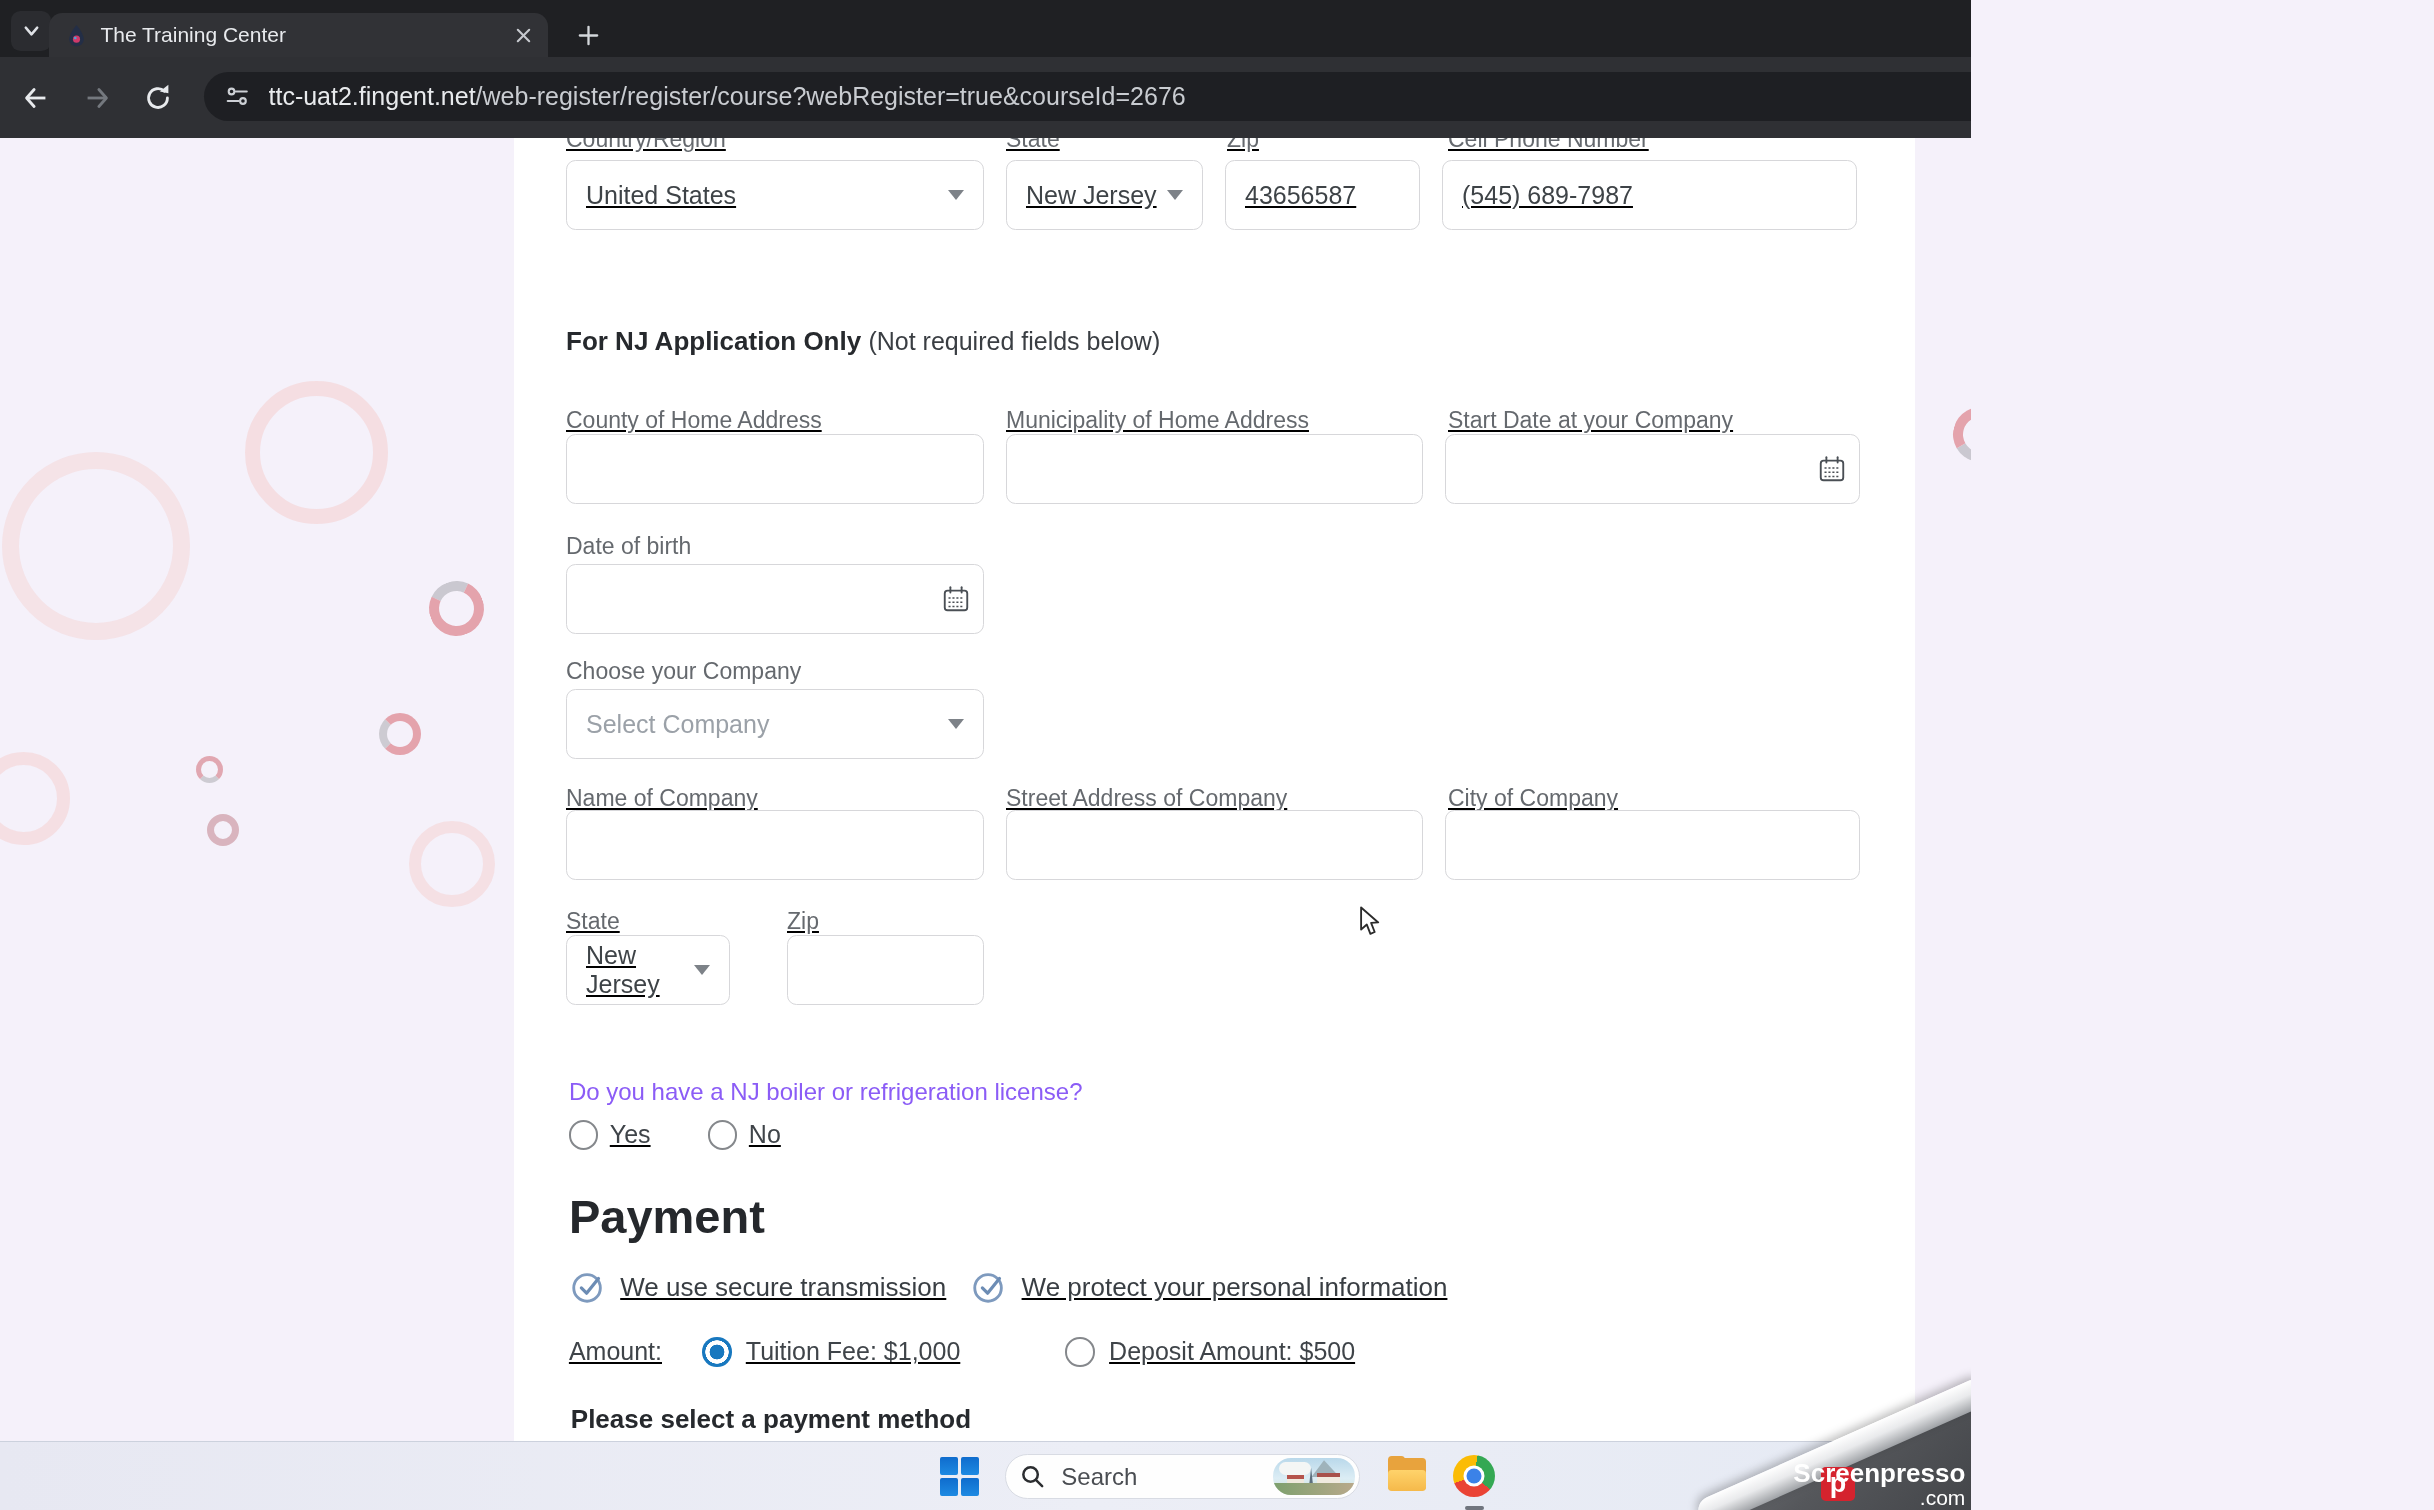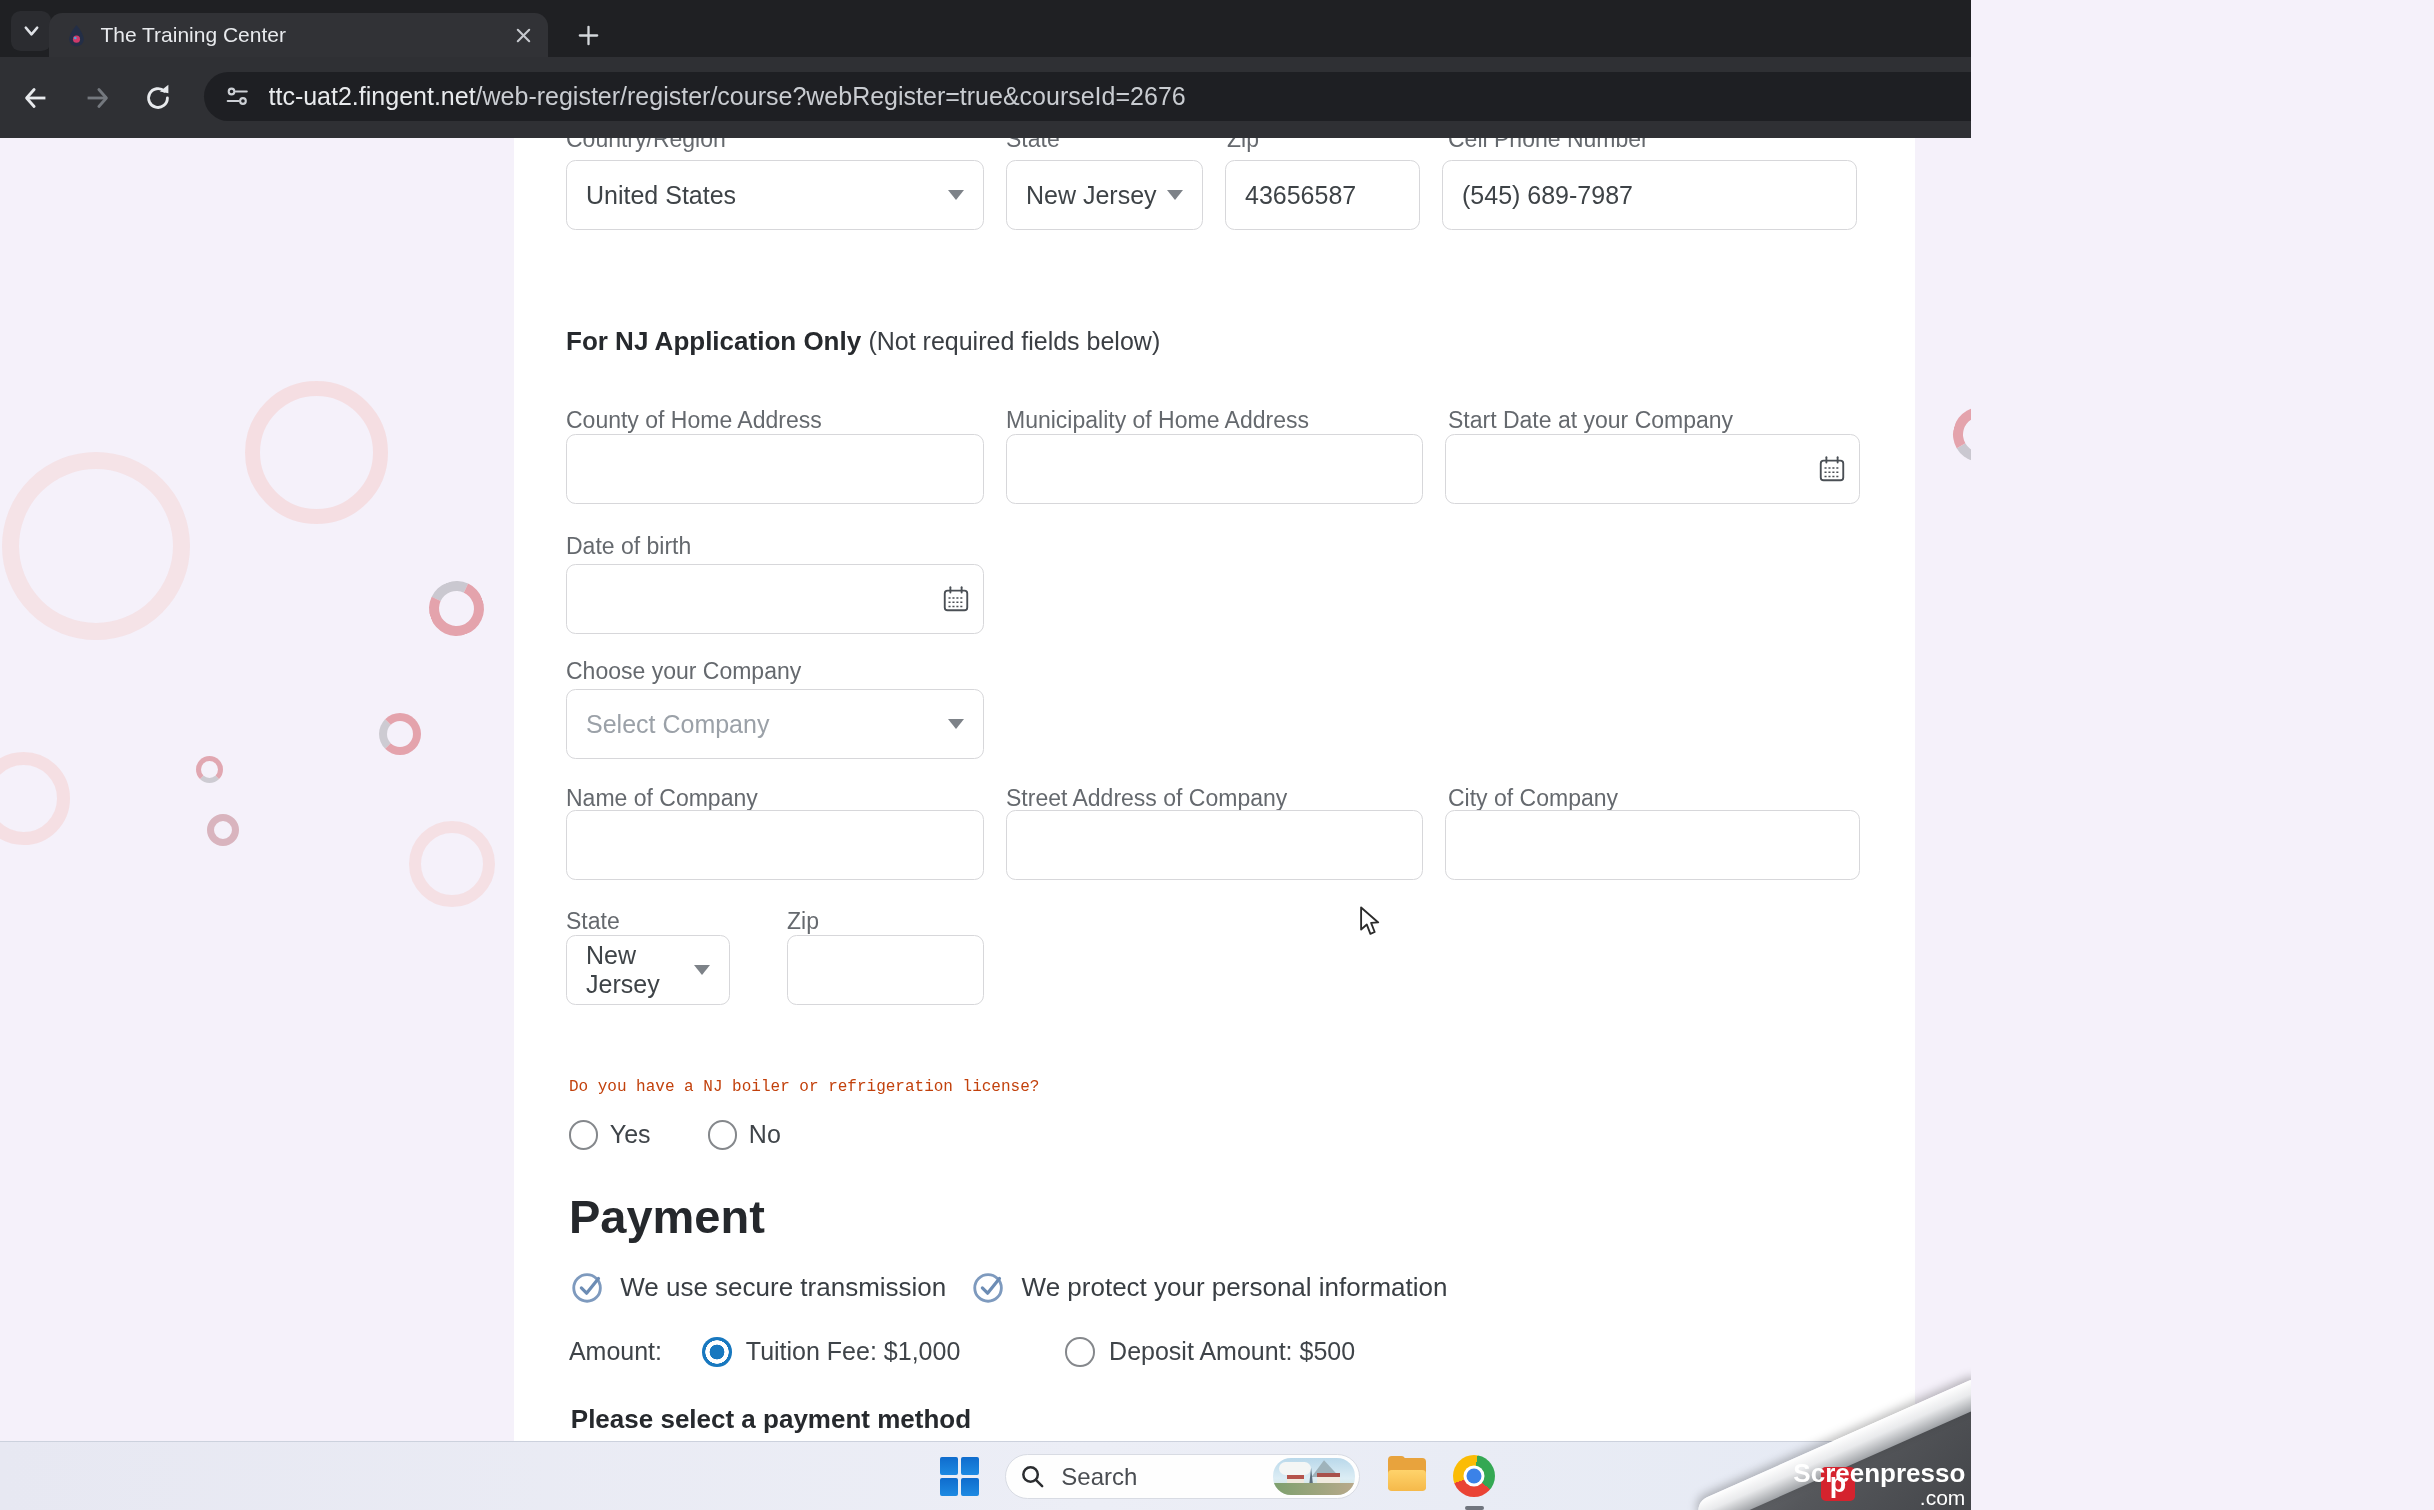--- a/index.html
+++ b/index.html
@@ -25,33 +25,33 @@
   .incog-label { color:#e8eaed; font-size:23px; }
   .kebab { position:absolute; left:2387px; top:21px; width:38px; height:38px; display:flex; align-items:center; justify-content:center; }
 
   
   .viewport { position:absolute; left:0; top:138px; width:2435px; height:1303px; background:#f5f1fa; overflow:hidden; }
   .white-col { position:absolute; left:514px; top:0; width:1401px; height:1303px; background:#ffffff; }
   .ring { position:absolute; border-radius:50%; }
   .sb-thumb { position:absolute; right:0; top:314px; width:9.5px; height:573px; background:#97999f; }
 
   .content { position:absolute; left:566px; top:0; width:1349px; height:1303px; }
-  .frow { position:absolute; display:flex; }
+  .frow { position:absolute; display:flex;text-decoration:underline; }
   .flabel { font-size:23px; color:#65696e; }
   .field, .sel { background:#fff; border:1.9px solid #d7d7da; border-radius:9.5px; height:70px; font-size:25px; color:#3e4347; }
   .field { padding:0 19px; width:100%; font-family:"Liberation Sans",sans-serif; }
   input.field { outline:none; }
   .sel { display:flex; align-items:center; justify-content:space-between; padding:0 19px; }
   .caret { width:0; height:0; border-left:8.6px solid transparent; border-right:8.6px solid transparent; border-top:10.5px solid #7d8288; }
   .placeholder { color:#9ba1a8; }
   .cal { position:absolute; right:13.3px; top:50%; transform:translateY(-50%); }
   .h-nj { font-size:26px; color:#26292d; }
   .h-nj b { font-weight:bold; }
   .h-nj .sub { font-weight:normal; color:#3a3e43; font-size:25px; }
-  .question { font-size:16px; color:#c2410c;font-family:Liberation Mono, monospace; }
+  .question { font-size:24px; color:#8b5cf6; }
   .radio { width:29.5px; height:29.5px; border-radius:50%; border:2.9px solid #85888c; background:#fff; flex:none; }
   .radio.sel-blue { border:none; background:radial-gradient(circle,#1878bf 0 34%,#ffffff 36% 54%,#1878bf 56% 100%); }
   .rlabel { font-size:25px; color:#3f4449; }
   .h-pay { font-size:47px; font-weight:bold; color:#25282c; }
   .secure-item { display:flex; align-items:center; gap:13.3px; font-size:26px; color:#393e43; }
   .bold-note { font-size:26px; font-weight:bold; color:#26292d; }
 
   
   .taskbar { position:absolute; left:0; top:1441px; width:2435px; height:69px; background:linear-gradient(90deg,#e7e8f2 0%,#eceef6 45%,#e1e7f2 100%); border-top:1px solid #ccd1dd; }
   .start { position:absolute; left:940px; top:15px; width:39px; height:39px; display:grid; grid-template-columns:18px 18px; grid-template-rows:18px 18px; gap:2.9px; }

